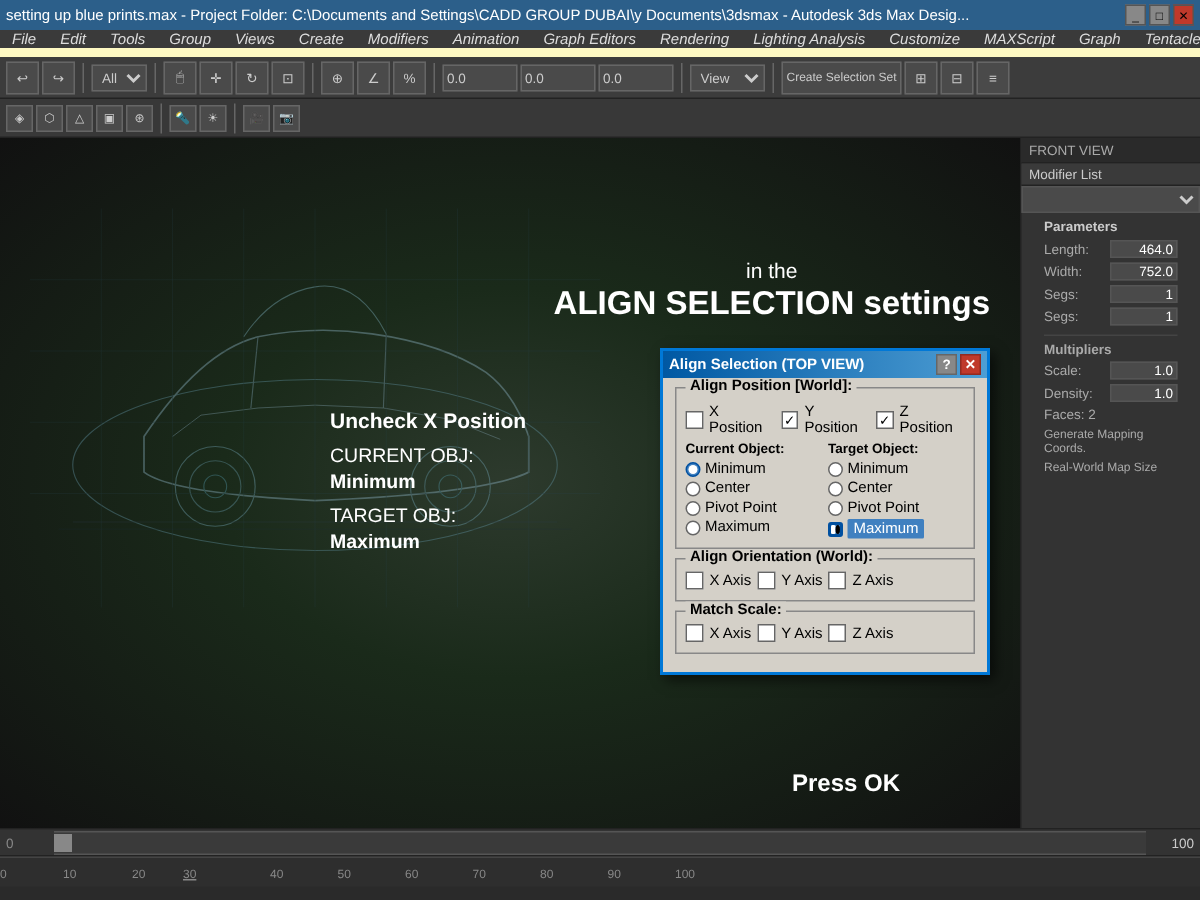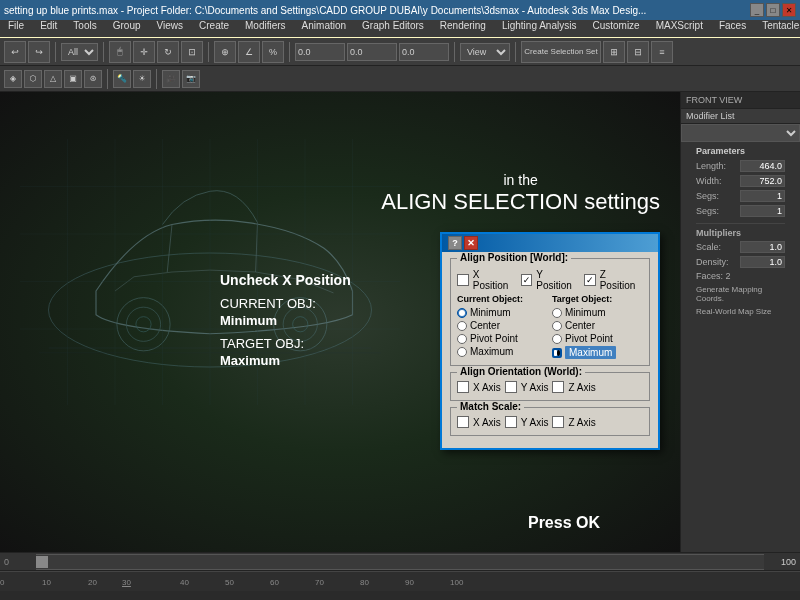--- a/index.html
+++ b/index.html
@@ -45,26 +45,27 @@
       cursor: pointer;
       color: #000;
     }
     .title-btn.close { background: #c0392b; }
 
     
     #menu-bar {
       height: 18px;
       background: #3a3a3a;
       display: flex;
-      align-items: flex-start;
+      align-items: flex-end;
       padding: 0 4px;
       gap: 8px;
       font-size: 10px;
       color: #ddd;
-      border-bottom: 1px solid #fef9c3;
+      border-bottom: 6px solid #fef9c3;
+      font-style: italic;
     }
     .menu-item {
       padding: 0 4px;
       cursor: pointer;
       white-space: nowrap;
     }
 
     
     #toolbar {
       height: 28px;
@@ -162,21 +163,21 @@
       position: absolute;
       top: 80px;
       right: 20px;
       color: #fff;
       font-size: 13px;
       text-align: center;
       pointer-events: none;
     }
     #overlay-align-title {
       font-size: 22px;
-      font-weight: normal;
+      font-weight: bold;
       color: #fff;
       line-height: 1.3;
     }
     #overlay-instructions {
       position: absolute;
       top: 180px;
       left: 220px;
       color: #fff;
       font-size: 13px;
       text-align: left;
@@ -479,21 +480,21 @@
   <span class="menu-item">Group</span>
   <span class="menu-item">Views</span>
   <span class="menu-item">Create</span>
   <span class="menu-item">Modifiers</span>
   <span class="menu-item">Animation</span>
   <span class="menu-item">Graph Editors</span>
   <span class="menu-item">Rendering</span>
   <span class="menu-item">Lighting Analysis</span>
   <span class="menu-item">Customize</span>
   <span class="menu-item">MAXScript</span>
-  <span class="menu-item">Faces</span>
+  <span class="menu-item">Graph</span>
   <span class="menu-item">Tentacles</span>
 </div>
 
 <div id="toolbar">
   <div class="toolbar-btn">↩</div>
   <div class="toolbar-btn">↪</div>
   <div class="toolbar-sep"></div>
   <select class="toolbar-select">
     <option>All</option>
   </select>
@@ -588,20 +589,21 @@
         <div id="overlay-align-title">ALIGN SELECTION settings</div>
       </div>
 
       <div id="overlay-press-ok">Press OK</div>
     </div>
 
     <div id="dialog-overlay">
       <div id="dialog">
 
         <div id="dialog-titlebar">
+          <span id="dialog-title-text">Align Selection (TOP VIEW)</span>
           <div class="dialog-title-btn help">?</div>
           <div class="dialog-title-btn">✕</div>
         </div>
 
         <div id="dialog-content">
 
           <div class="dialog-group">
             <div class="dialog-group-title">Align Position [World]:</div>
             <div class="checkbox-row" style="margin-top:6px;">
               <div class="cb"></div>

